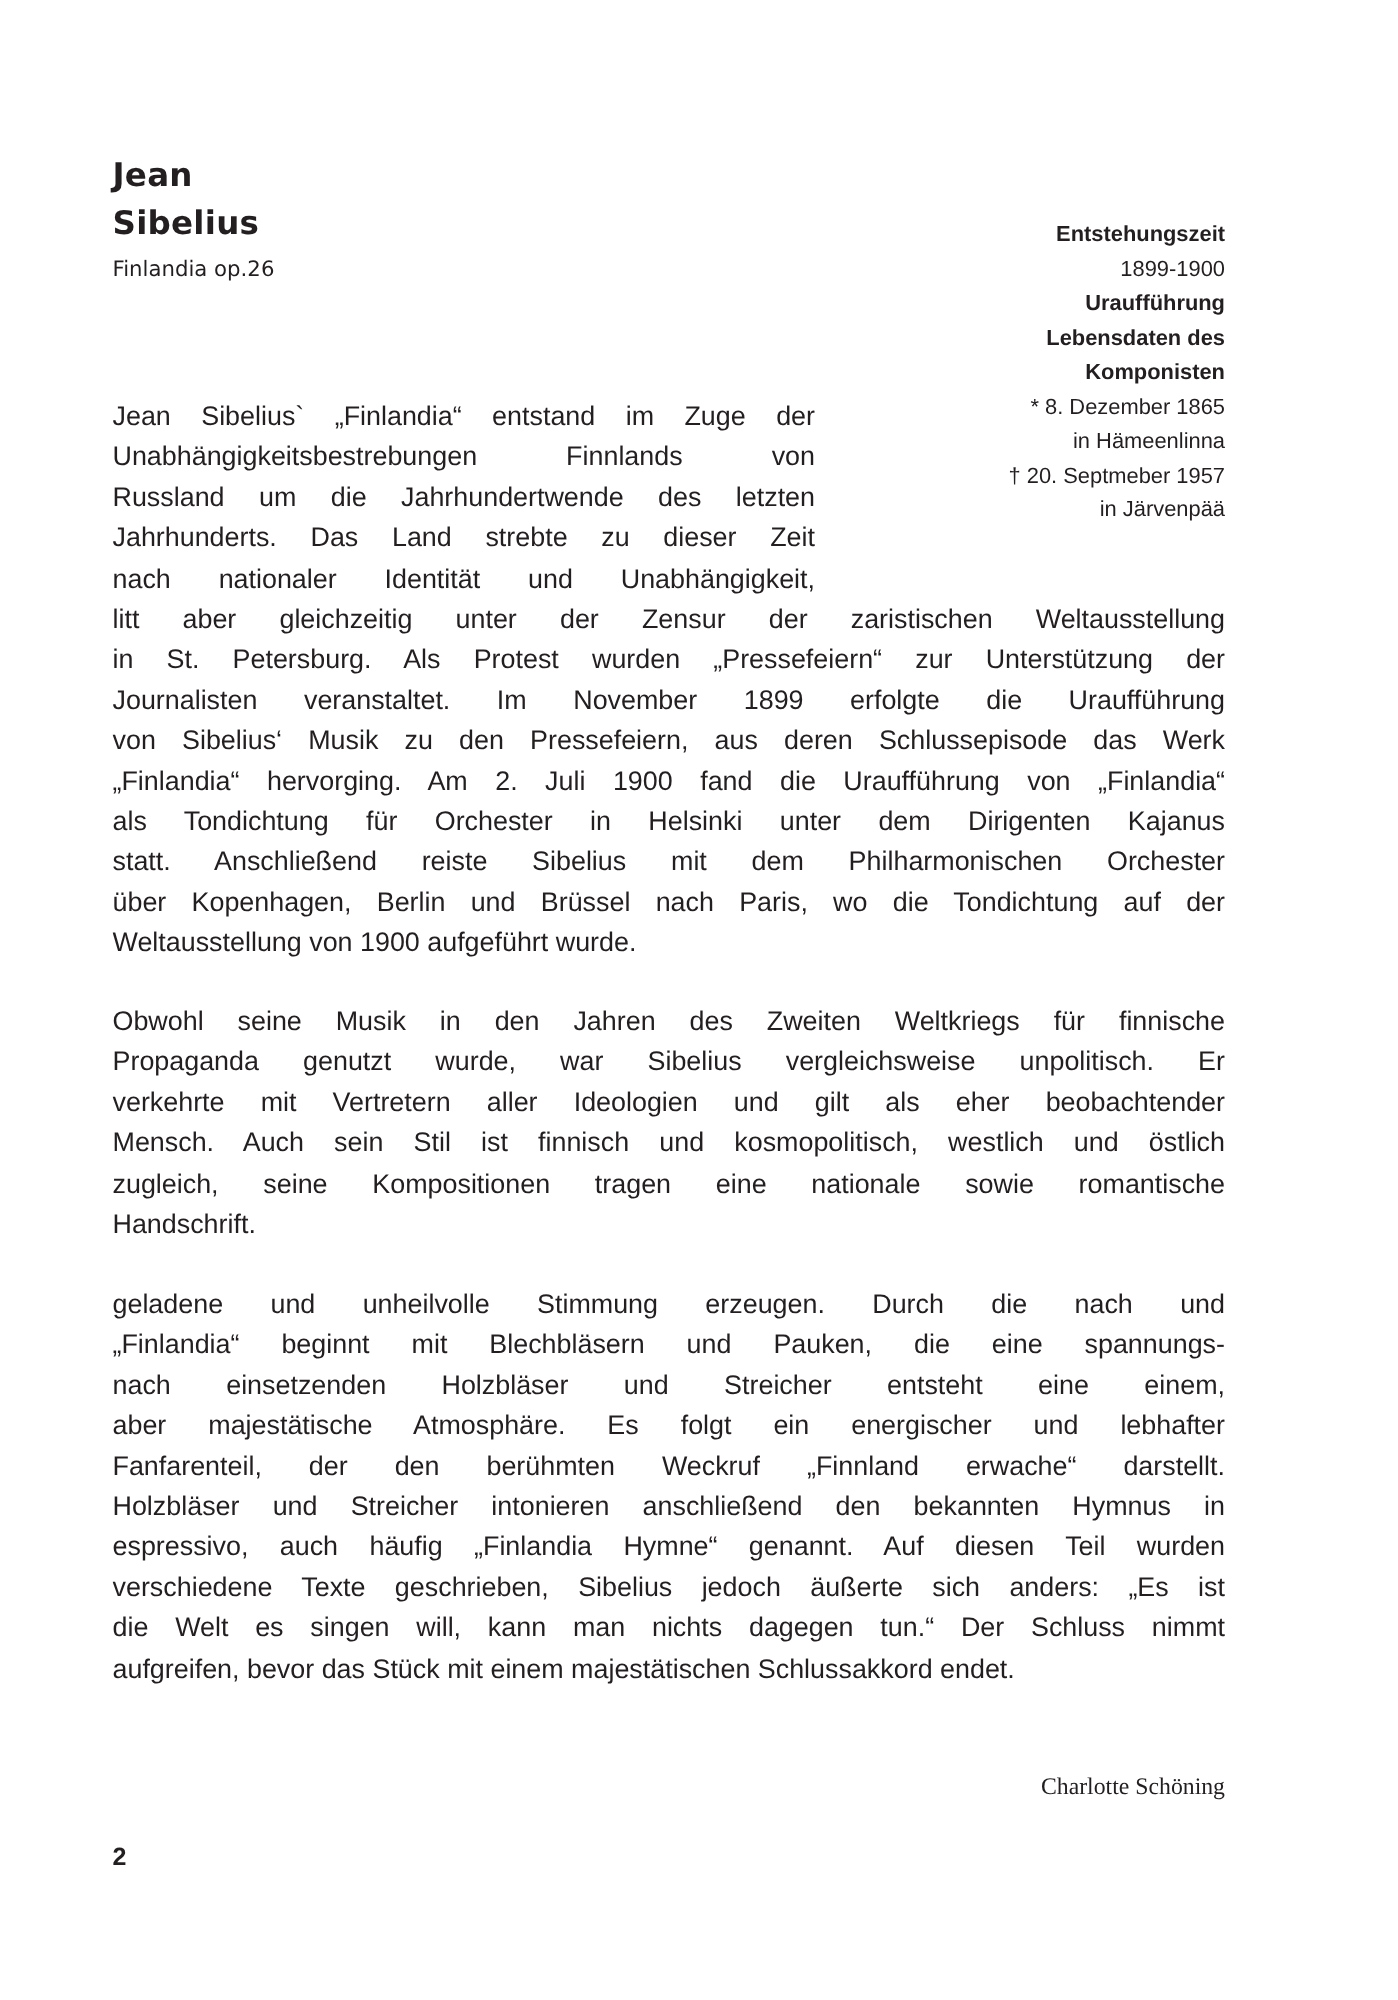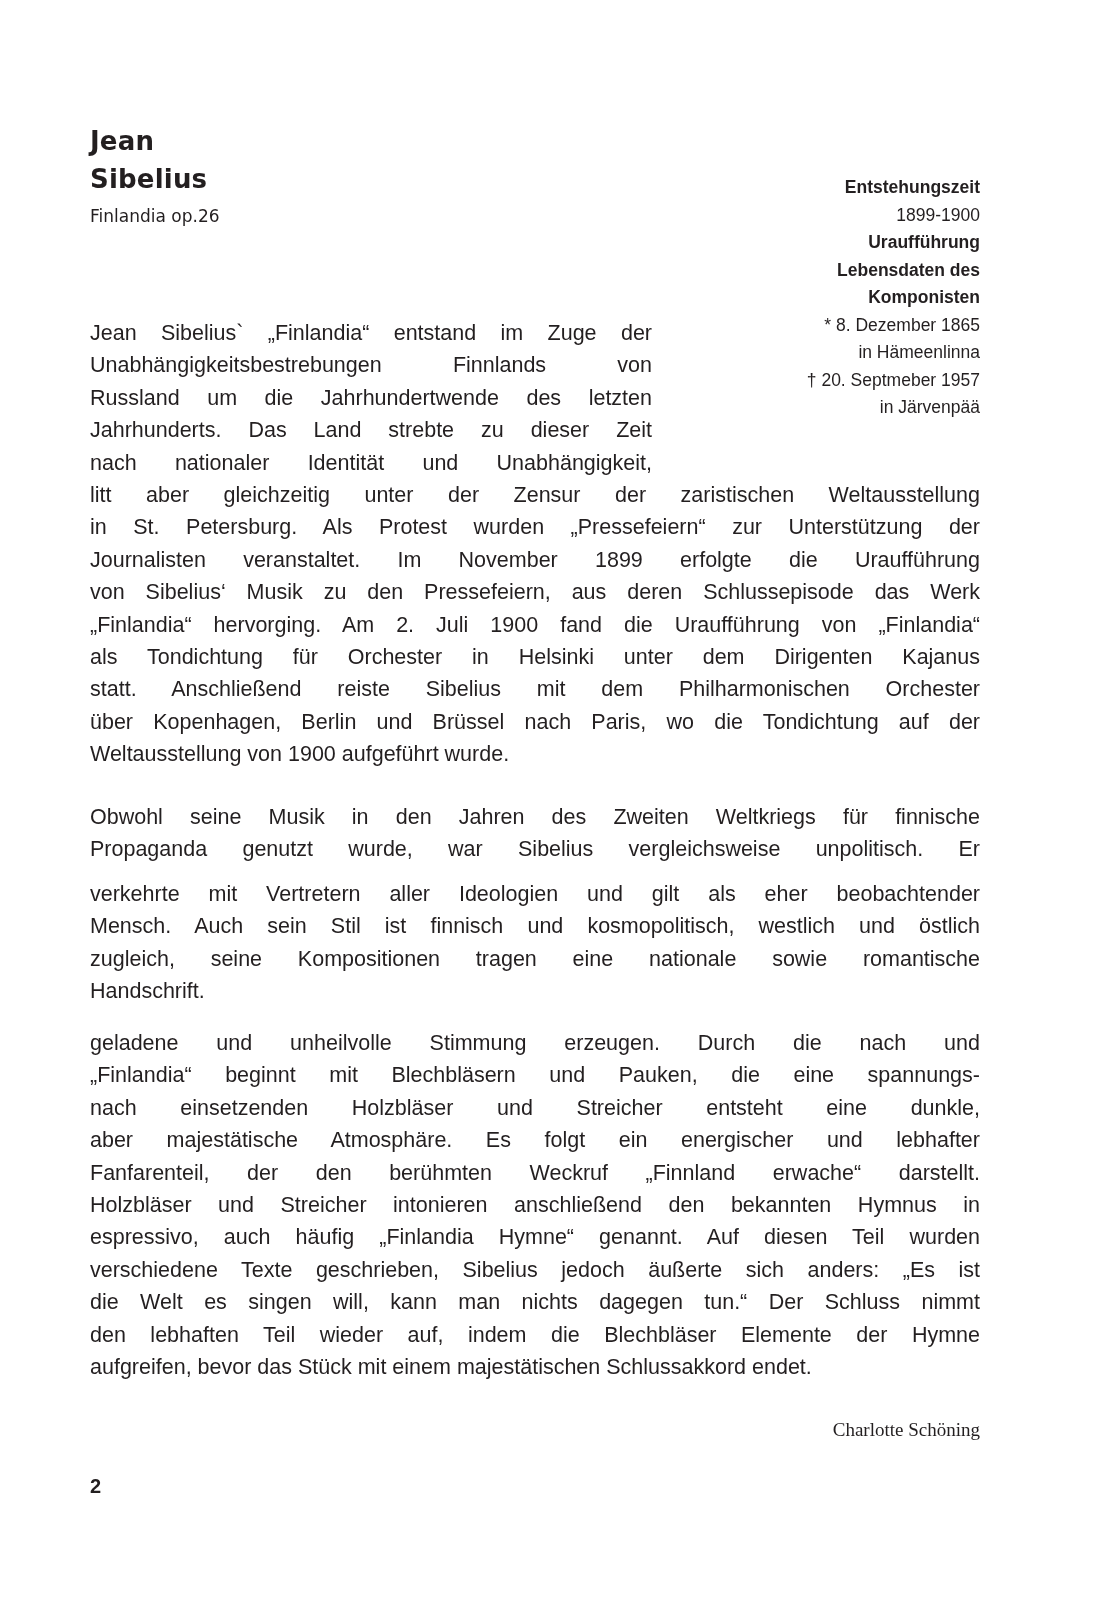--- a/index.html
+++ b/index.html
@@ -77,33 +77,32 @@
     <span class="line" style="white-space: normal; overflow: hidden;">von Sibelius‘ Musik zu den Pressefeiern, aus deren Schlussepisode das Werk</span>
     <span class="line" style="white-space: normal; overflow: hidden;">„Finlandia“ hervorging. Am 2. Juli 1900 fand die Uraufführung von „Finlandia“</span>
     <span class="line" style="white-space: normal; overflow: hidden;">als Tondichtung für Orchester in Helsinki unter dem Dirigenten Kajanus</span>
     <span class="line" style="white-space: normal; overflow: hidden;">statt. Anschließend reiste Sibelius mit dem Philharmonischen Orchester</span>
     <span class="line" style="white-space: normal; overflow: hidden;">über Kopenhagen, Berlin und Brüssel nach Paris, wo die Tondichtung auf der</span>
     <span class="line last" style="white-space: normal; overflow: hidden;">Weltausstellung von 1900 aufgeführt wurde.</span>
   </div>
 <div class="body-text" id="para2">
     <span class="line" style="white-space: normal; overflow: hidden;">Obwohl seine Musik in den Jahren des Zweiten Weltkriegs für finnische</span>
     <span class="line" style="white-space: normal; overflow: hidden;">Propaganda genutzt wurde, war Sibelius vergleichsweise unpolitisch. Er</span>
-    <span class="line" style="white-space: normal; overflow: hidden; margin-top: 12px;">verkehrte mit Vertretern aller Ideologien und gilt als eher beobachtender</span>
+    <span class="line" style="white-space: normal; overflow: hidden;">verkehrte mit Vertretern aller Ideologien und gilt als eher beobachtender</span>
     <span class="line" style="white-space: normal; overflow: hidden;">Mensch. Auch sein Stil ist finnisch und kosmopolitisch, westlich und östlich</span>
     <span class="line" style="white-space: normal; overflow: hidden;">zugleich, seine Kompositionen tragen eine nationale sowie romantische</span>
     <span class="line last" style="white-space: normal; overflow: hidden;">Handschrift.</span>
   </div>
 <div class="body-text" id="para3">
     <span class="line" style="white-space: normal; overflow: hidden;">geladene und unheilvolle Stimmung erzeugen. Durch die nach und</span>
     <span class="line" style="white-space: normal; overflow: hidden;">„Finlandia“ beginnt mit Blechbläsern und Pauken, die eine spannungs-</span>
-    <span class="line" style="white-space: normal; overflow: hidden;">nach einsetzenden Holzbläser und Streicher entsteht eine dunkle,</span>
+    <span class="line" style="white-space: normal; overflow: hidden;">nach einsetzenden Holzbläser und Streicher entsteht eine einem,</span>
     <span class="line" style="white-space: normal; overflow: hidden;">aber majestätische Atmosphäre. Es folgt ein energischer und lebhafter</span>
     <span class="line" style="white-space: normal; overflow: hidden;">Fanfarenteil, der den berühmten Weckruf „Finnland erwache“ darstellt.</span>
     <span class="line" style="white-space: normal; overflow: hidden;">Holzbläser und Streicher intonieren anschließend den bekannten Hymnus in</span>
     <span class="line" style="white-space: normal; overflow: hidden;">espressivo, auch häufig „Finlandia Hymne“ genannt. Auf diesen Teil wurden</span>
     <span class="line" style="white-space: normal; overflow: hidden;">verschiedene Texte geschrieben, Sibelius jedoch äußerte sich anders: „Es ist</span>
     <span class="line" style="white-space: normal; overflow: hidden;">die Welt es singen will, kann man nichts dagegen tun.“ Der Schluss nimmt</span>
-    <span class="line" style="white-space: normal; overflow: hidden;">den lebhaften Teil wieder auf, indem die Blechbläser Elemente der Hymne</span>
     <span class="line last" style="white-space: normal; overflow: hidden;">aufgreifen, bevor das Stück mit einem majestätischen Schlussakkord endet.</span>
   </div>
 
 <div class="author">Charlotte Schöning</div>
 <div class="page-number">2</div>
 
 </body></html>

